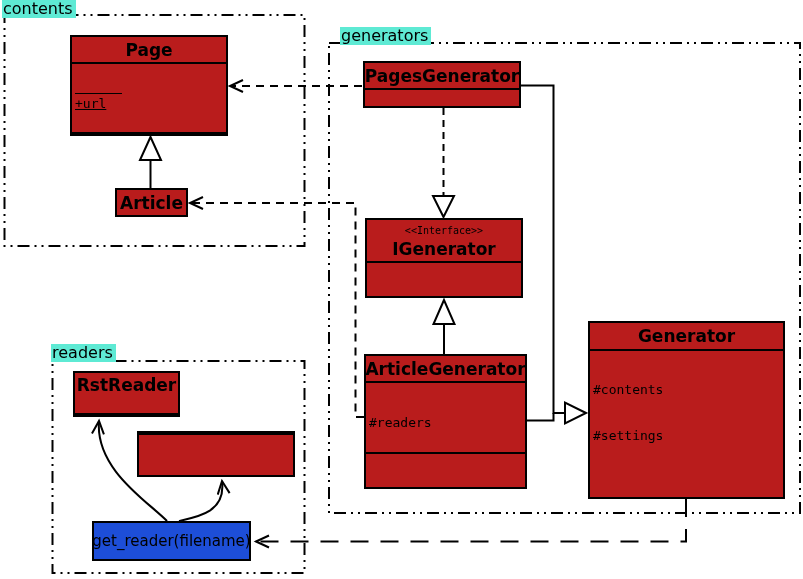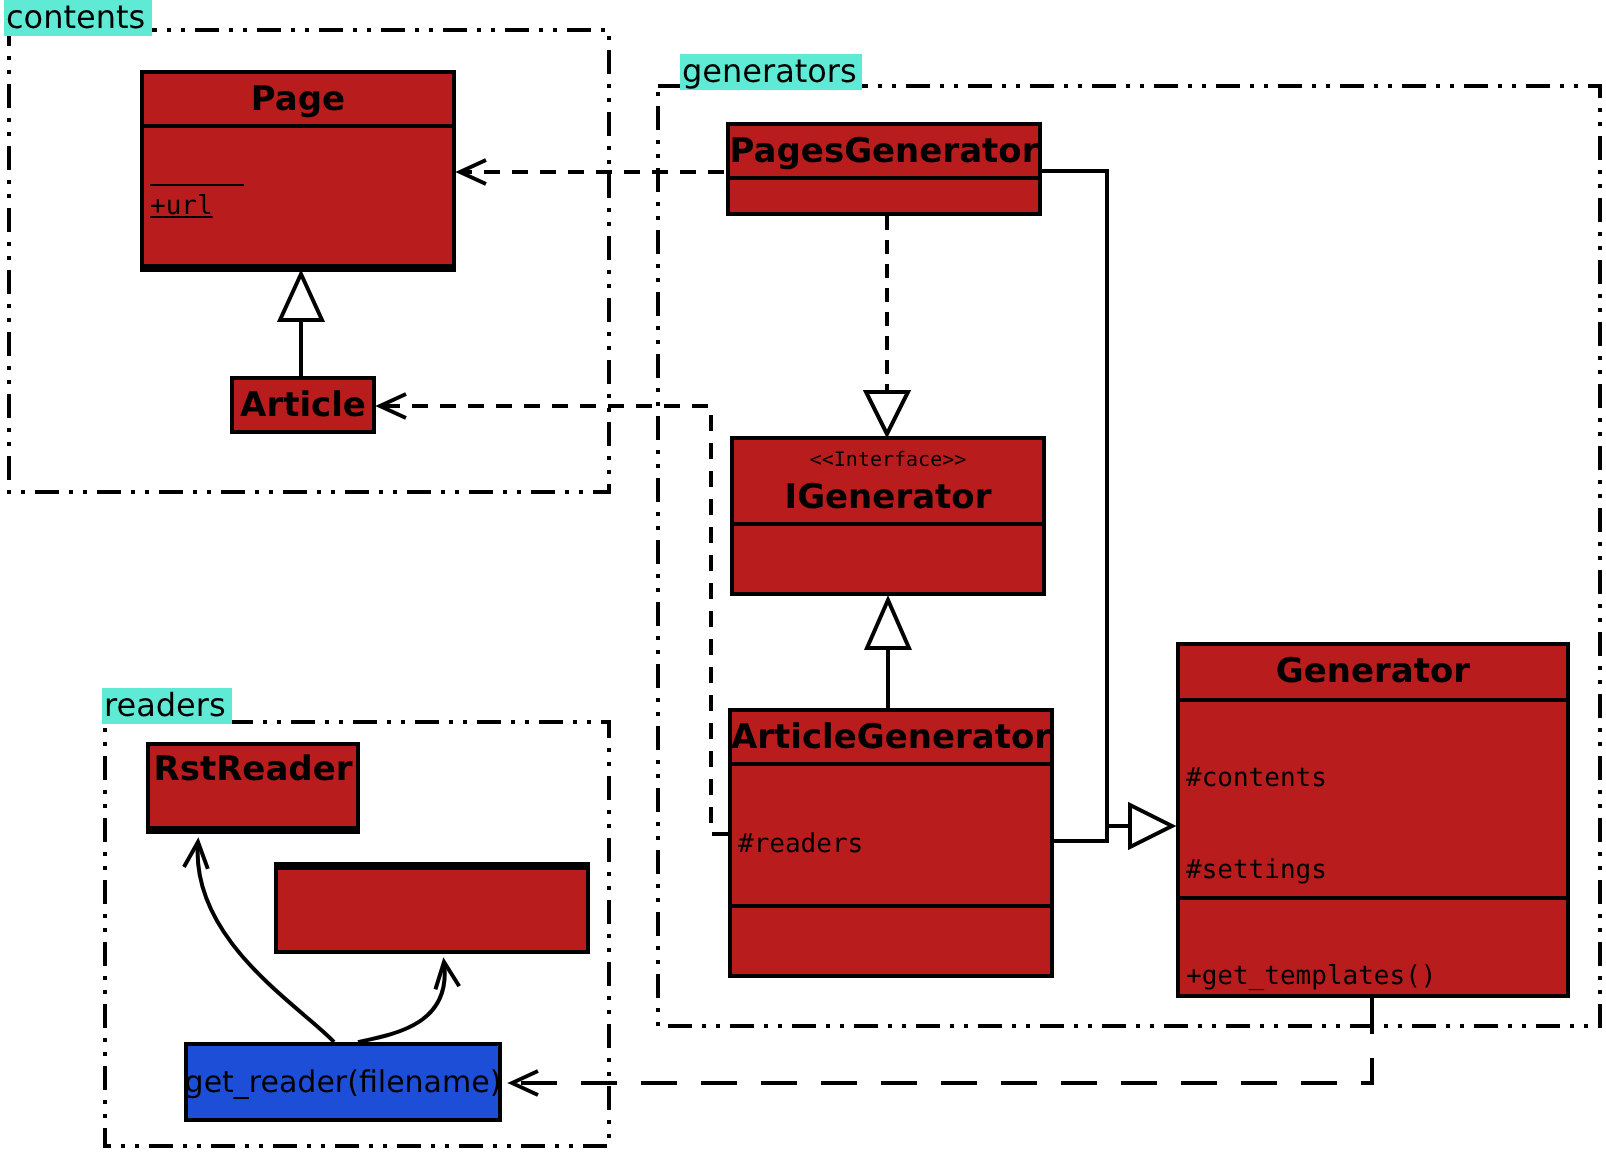--- a/index.html
+++ b/index.html
@@ -139,25 +139,20 @@
   <div class="cls g16" style="left:588px; top:321px; width:197px; height:178px;">
     <div class="hd" style="height:26px;">Generator</div>
     <div class="sec" style="height:99px;">
       <div class="mem">#contents</div>
       <div class="mem">#settings</div>
       
       
       
       
     </div>
-    <div class="sec" style="height:51px;">
-      <div class="mem">+get_templates()</div>
-      
-      
-    </div>
   </div>
 
   <div class="cls" style="left:73px; top:371px; width:107px; height:46px;gap:16px;">
     <div class="hd" style="height:24px;">RstReader</div>
     <div class="sec" style="height:20px;">
       
     </div>
   </div>
 
   <div class="cls" style="left:137px; top:431px; width:158px; height:46px;">

